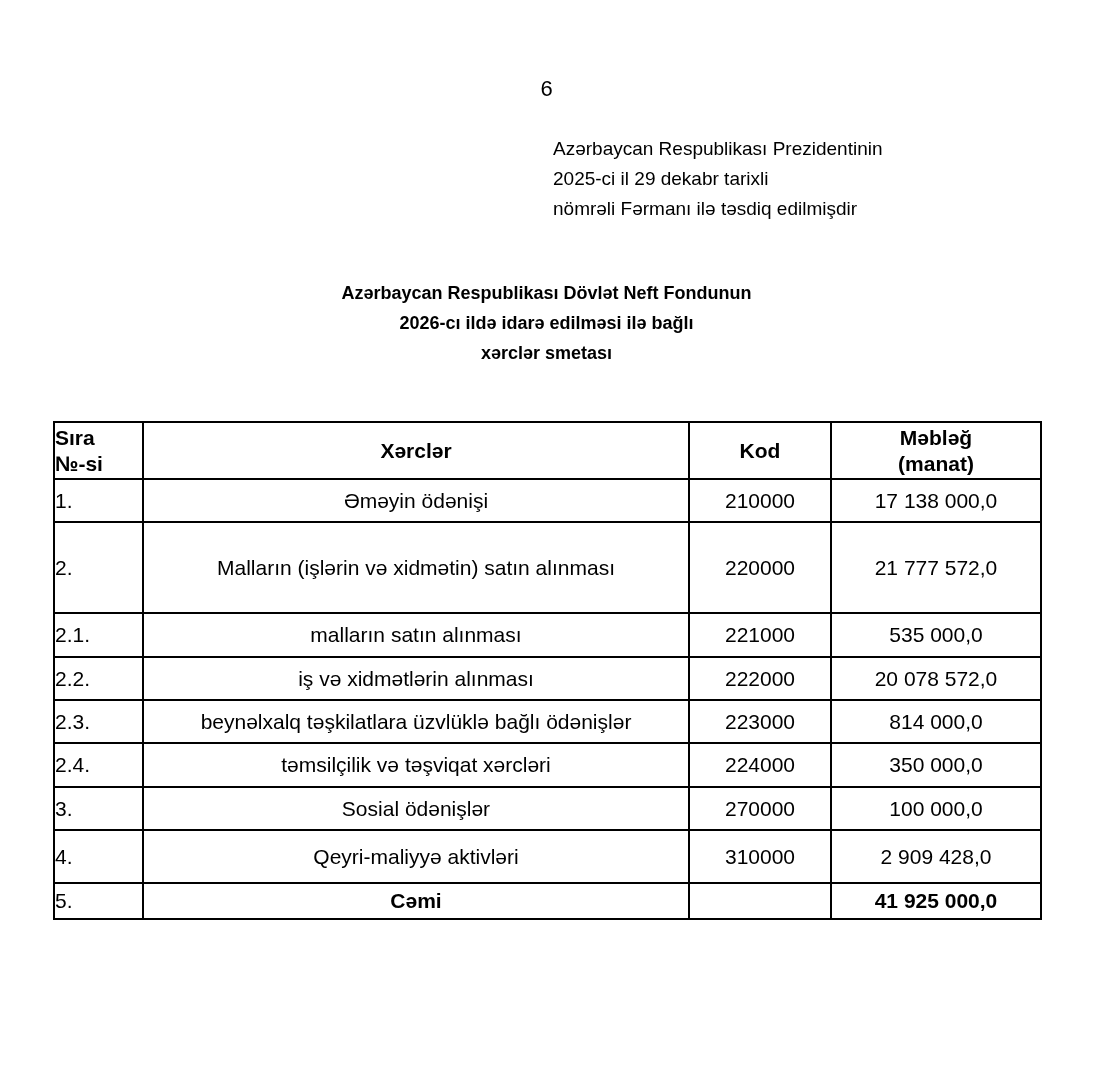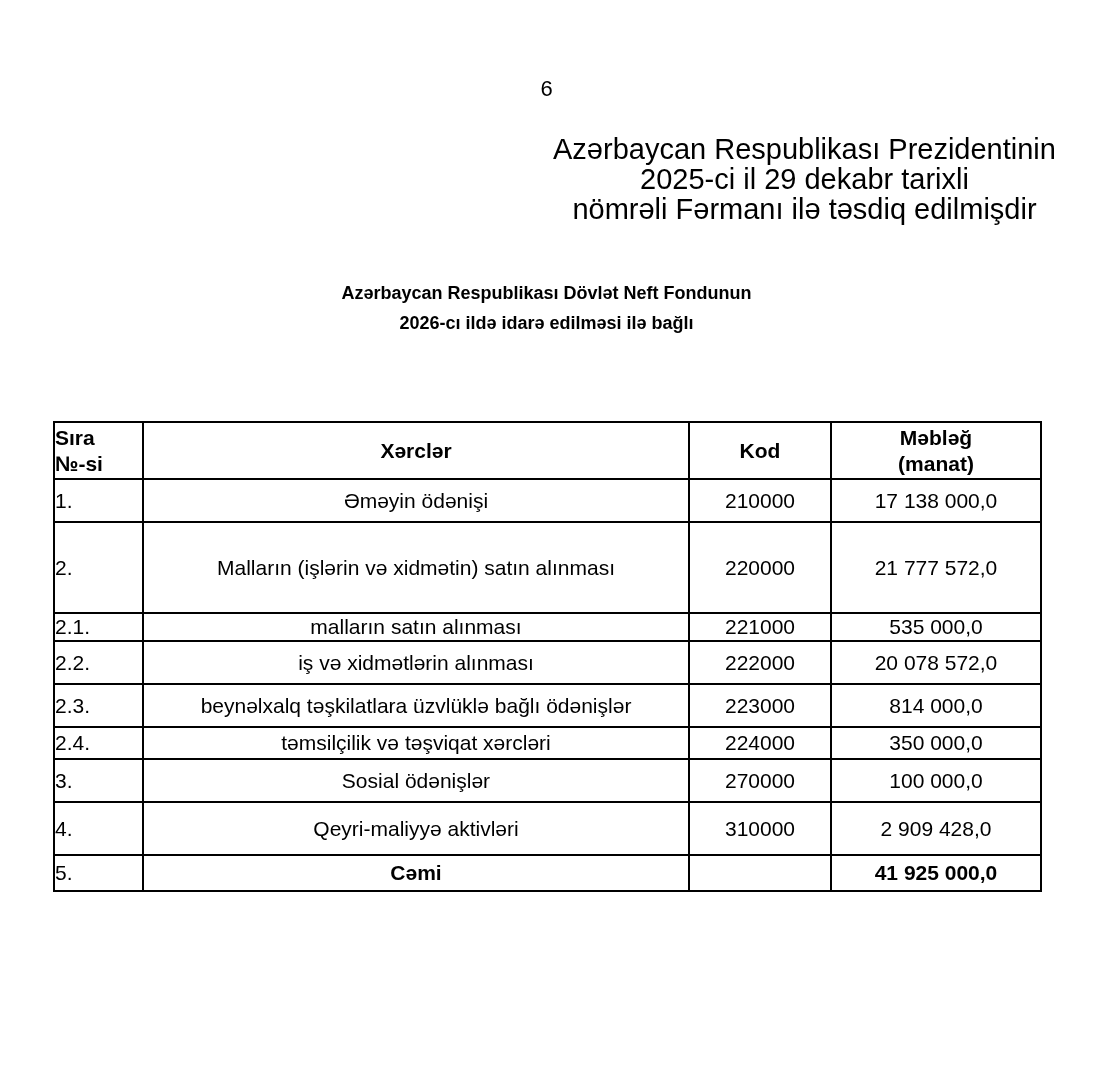--- a/index.html
+++ b/index.html
@@ -18,23 +18,23 @@
     left:53px;
     width:987px;
     text-align:center;
     font-size:22px;
     line-height:26px;
   }
   .approval{
     position:absolute;
     top:134px;
     left:553px;
-    font-size:29px;
+    font-size:19px;
     line-height:30px;
-    text-align:center;
+    text-align:left;
   }
   .doc-title{
     position:absolute;
     top:278px;
     left:53px;
     width:987px;
     text-align:center;
     font-weight:bold;
     font-size:18px;
     line-height:30px;
@@ -77,20 +77,21 @@
 
   <div class="approval">
     <div>Azərbaycan Respublikası Prezidentinin</div>
     <div>2025-ci il 29 dekabr tarixli</div>
     <div>nömrəli Fərmanı ilə təsdiq edilmişdir</div>
   </div>
 
   <div class="doc-title">
     <div>Azərbaycan Respublikası Dövlət Neft Fondunun</div>
     <div>2026-cı ildə idarə edilməsi ilə bağlı</div>
+    <div>xərclər smetası</div>
   </div>
 
   <table class="expense">
     <colgroup>
       <col style="width:89px">
       <col style="width:546px">
       <col style="width:142px">
       <col style="width:210px">
     </colgroup>
     <thead>
@@ -113,39 +114,39 @@
     <td class="c-name">Əməyin ödənişi</td>
     <td class="c-code">210000</td>
     <td class="c-amount">17 138 000,0</td>
   </tr>
         <tr style="height: 91px;">
     <td class="c-num">2.</td>
     <td class="c-name">Malların (işlərin və xidmətin) satın alınması</td>
     <td class="c-code">220000</td>
     <td class="c-amount">21 777 572,0</td>
   </tr>
-        <tr style="height: 28px;">
+        <tr style="height: 44px;">
     <td class="c-num">2.1.</td>
     <td class="c-name">malların satın alınması</td>
     <td class="c-code">221000</td>
     <td class="c-amount">535 000,0</td>
   </tr>
         <tr style="height: 43px;">
     <td class="c-num">2.2.</td>
     <td class="c-name">iş və xidmətlərin alınması</td>
     <td class="c-code">222000</td>
     <td class="c-amount">20 078 572,0</td>
   </tr>
         <tr style="height: 43px;">
     <td class="c-num">2.3.</td>
     <td class="c-name">beynəlxalq təşkilatlara üzvlüklə bağlı ödənişlər</td>
     <td class="c-code">223000</td>
     <td class="c-amount">814 000,0</td>
   </tr>
-        <tr style="height: 32px; margin-left: 18px;">
+        <tr style="height: 44px; margin-left: 18px;">
     <td class="c-num">2.4.</td>
     <td class="c-name">təmsilçilik və təşviqat xərcləri</td>
     <td class="c-code">224000</td>
     <td class="c-amount">350 000,0</td>
   </tr>
         <tr style="height: 43px;">
     <td class="c-num">3.</td>
     <td class="c-name">Sosial ödənişlər</td>
     <td class="c-code">270000</td>
     <td class="c-amount">100 000,0</td>

